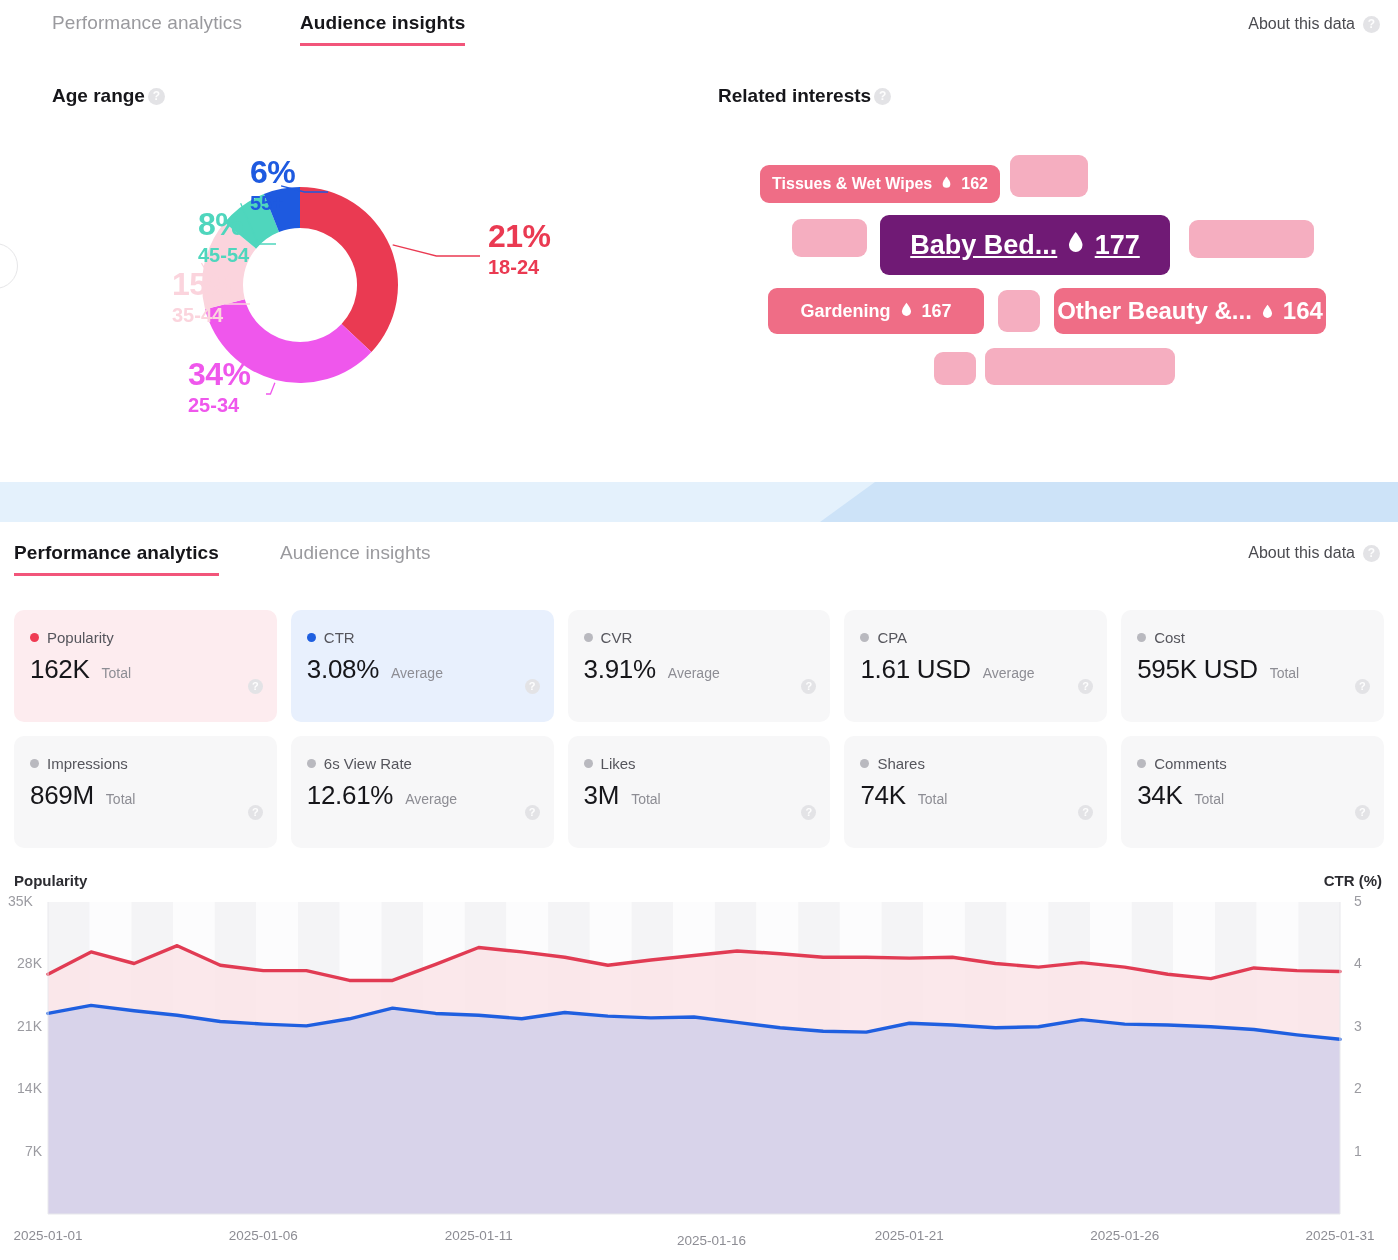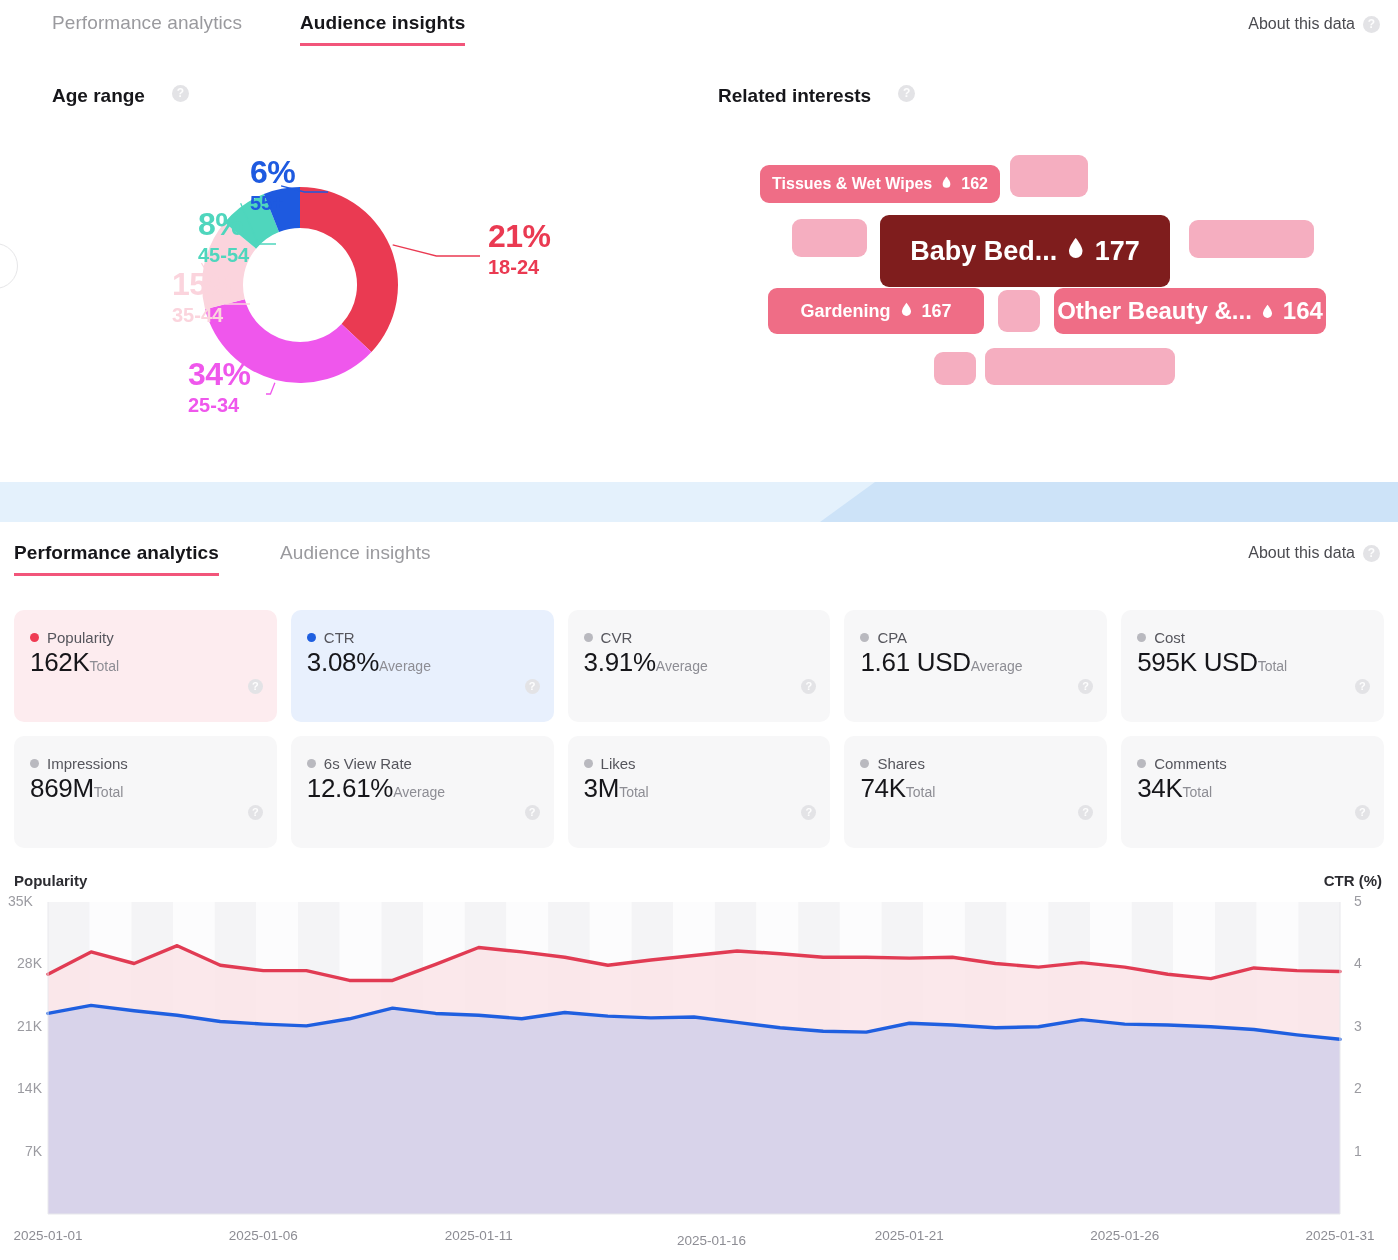--- a/index.html
+++ b/index.html
@@ -35,21 +35,21 @@
   #about1 { right: 18px; top: 15px; }
   .qmark {
     width: 17px; height: 17px; border-radius: 50%;
     background: #e3e3e6; color: #fdfdfd;
     font-size: 12px; line-height: 17px; text-align: center;
     font-weight: 700; flex: 0 0 auto;
   }
   .qmark.sm { width: 15px; height: 15px; line-height: 15px; font-size: 11px; }
 
   .blocktitle {
-    position: absolute; display: flex; align-items: flex-start; gap: 27px;
+    position: absolute; display: flex; align-items: center; gap: 3px;
     font-size: 19px; font-weight: 700; color: #16161a;
   }
   #bt-age { left: 52px; top: 85px; }
   #bt-int { left: 718px; top: 85px; }
 
   
   .carousel-stub {
     position: absolute; left: -28px; top: 243px;
     width: 46px; height: 46px; border-radius: 50%;
     border: 1.6px solid #e6e6e8; background: #fff;
@@ -89,21 +89,21 @@
   .card.pop { background: #fdecef; }
   .card.ctr { background: #e8f0fd; }
   .card .clabel {
     display: flex; align-items: center; gap: 8px;
     font-size: 15px; color: #55555c;
   }
   .dot { width: 9px; height: 9px; border-radius: 50%; background: #b9b9bf; flex:0 0 auto; }
   .dot.red { background: #ef3b53; }
   .dot.blue { background: #1f5fe0; }
   .card .cval {
-    margin-top: 1px; display: flex; align-items: baseline; gap: 0;
+    margin-top: 8px; display: flex; align-items: baseline; gap: 12px;
   }
   .card .cnum { font-size: 26px; font-weight: 400; color: #16161a; letter-spacing: -0.3px; }
   .card .cagg { font-size: 14px; color: #8d8d94; }
   .card .qmark { position: absolute; right: 14px; bottom: 28px; }
 
   
   .chart { position: absolute; left: 0; top: 350px; width: 1398px; height: 388px; }
   .axis-title { position: absolute; font-size: 15px; font-weight: 700; color: #2c2c31; }
   #ax-left { left: 14px; top: 0px; }
   #ax-right { right: 16px; top: 0px; }
@@ -177,21 +177,21 @@
 
       <div class="tag" id="tag0" style="left: 48px; top: 25px; width: 240px; height: 38px; background: rgb(239, 109, 134); font-size: 16px;">
         <span>Tissues &amp; Wet Wipes</span>
         <span class="drop"><svg width="11" height="12.649999999999999" viewBox="0 0 20 23">
               <path d="M10 1 C10 1 3 9.5 3 14.5 A7 7 0 0 0 17 14.5 C17 9.5 10 1 10 1 Z" fill="#ffffff"></path>
             </svg></span>
         <span>162</span>
       </div>
 
 
-      <div class="tag" id="tag2" style="left: 168px; top: 75px; width: 290px; height: 72px; background: #7f1d1d; font-size: 27px;">
+      <div class="tag" id="tag2" style="left: 168px; top: 75px; width: 290px; height: 60px; background: #701a75; font-size: 27px; text-decoration: underline;">
         <span>Baby Bed...</span>
         <span class="drop"><svg width="19.439999999999998" height="22.355999999999995" viewBox="0 0 20 23">
               <path d="M10 1 C10 1 3 9.5 3 14.5 A7 7 0 0 0 17 14.5 C17 9.5 10 1 10 1 Z" fill="#ffffff"></path>
             </svg></span>
         <span>177</span>
       </div>
 
       <div class="tag" id="tag3" style="left: 56px; top: 148px; width: 216px; height: 46px; background: rgb(239, 109, 134); font-size: 18px;">
         <span>Gardening</span>
         <span class="drop"><svg width="12.959999999999999" height="14.903999999999998" viewBox="0 0 20 23">

